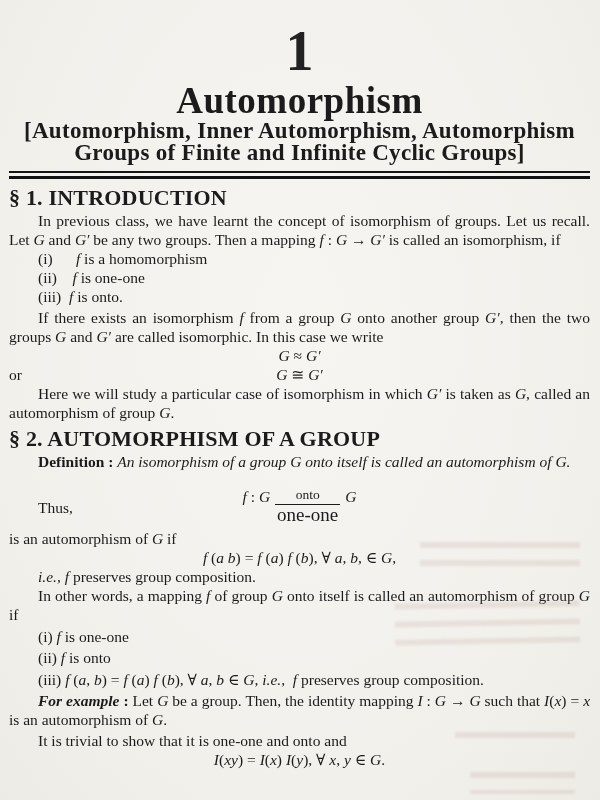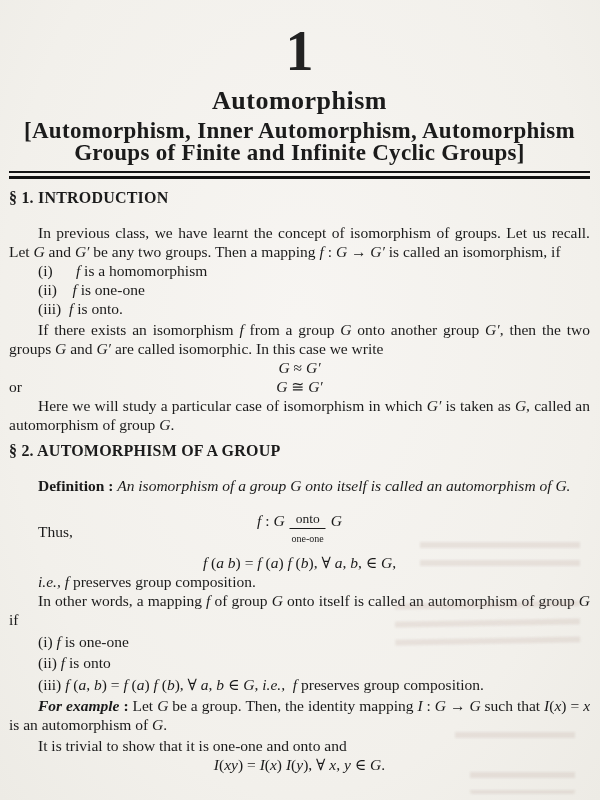--- a/index.html
+++ b/index.html
@@ -18,45 +18,45 @@
   }
   .chapter-num {
     text-align:center;
     font-size:56px; line-height:58px;
     font-weight:bold;
     margin-top:22px;
     color:#222;
   }
   .title {
     text-align:center;
-    font-size:26px; line-height:34px;
+    font-size:37px; line-height:34px;
     font-weight:bold;
     margin:4px 0 2px 0;
     letter-spacing:0.5px;
   }
   .subtitle {
     text-align:center;
     font-size:23px; line-height:22px;
     font-weight:bold;
     letter-spacing:0.3px;
   }
   .double-rule {
     margin-top:7px;
     height:3px;
     border-top:2px solid #151515;
     border-bottom:3.5px solid #111;
   }
   .sec-heading {
-    font-size:16px; line-height:21px;
+    font-size:22px; line-height:21px;
     font-weight:bold;
     margin:8px 0 0 0;
     letter-spacing:0.2px;
   }
   .para { margin:0; text-align:justify; }
-  .para.top { margin-top:15px; }
+  .para.top { margin-top:3px; }
   .ind { text-indent:29px; }
   .list-item { padding-left:29px; margin-top:0; text-align:justify; }
   .list-item.tight { margin-top:2.5px; }
   .center-line { text-align:center; margin:0; }
   .rel-line { position:relative; height:19px;text-align:center; }
   .rel-line .left-word { position:absolute; left:0; top:0; }
   .rel-line .centered { position:absolute; left:50%; transform:translateX(-50%); top:0; white-space:nowrap; }
   .thus-block { position:relative; height:42px; margin-top:16px; }
   .thus-block .left-word { position:absolute; left:29px; top:11px; }
   .map-formula {
@@ -64,21 +64,21 @@
     display:inline-flex; align-items:flex-start; white-space:nowrap;
   }
   .map-formula .lhs { margin-right:5px; }
   .map-formula .rhs { margin-left:5px; }
   .frac { display:inline-block; text-align:center; vertical-align:middle; }
   .frac .over {
     display:block; font-size:13.5px; line-height:16px;
     padding:0 6px 1px 6px;
     border-bottom:1.5px solid #1b1b1b;
   }
-  .frac .under { display:block; font-size:10px; line-height:17px; padding:1px 2px 0 2px; }
+  .frac .under { display:block; font-size:19px; line-height:17px; padding:1px 2px 0 2px; }
   .seg-r { font-style:normal; font-weight:normal; }
   .seg-i { font-style:italic; font-weight:normal; }
   .seg-b { font-style:normal; font-weight:bold; }
   .seg-bi { font-style:italic; font-weight:bold; }
   
   .ghost {
     position:absolute;
     border-radius:3px;
     filter:blur(1.2px);
     pointer-events:none;
@@ -125,20 +125,21 @@
     <span class="left-word">Thus,</span>
     <span class="map-formula">
       <span class="lhs"><span class="seg-i">f</span><span class="seg-r"> : </span><span class="seg-i">G</span></span>
       <span class="frac">
         <span class="over">onto</span>
         <span class="under">one-one</span>
       </span>
       <span class="rhs"><span class="seg-i">G</span></span>
     </span>
   </div>
+  <p class="para"><span class="seg-r">is an automorphism of </span><span class="seg-i">G</span><span class="seg-r"> if</span></p>
   <div class="center-line"><span class="seg-i">f</span><span class="seg-r"> (</span><span class="seg-i">a b</span><span class="seg-r">) = </span><span class="seg-i">f</span><span class="seg-r"> (</span><span class="seg-i">a</span><span class="seg-r">) </span><span class="seg-i">f</span><span class="seg-r"> (</span><span class="seg-i">b</span><span class="seg-r">), ∀ </span><span class="seg-i">a</span><span class="seg-r">, </span><span class="seg-i">b</span><span class="seg-r">, ∈ </span><span class="seg-i">G</span><span class="seg-r">,</span></div>
   <p class="para" style="padding-left:29px;"><span class="seg-i">i.e., f</span><span class="seg-r"> preserves group composition.</span></p>
   <p class="para ind"><span class="seg-r">In other words, a mapping </span><span class="seg-i">f</span><span class="seg-r"> of group </span><span class="seg-i">G</span><span class="seg-r"> onto itself is called an automorphism of group </span><span class="seg-i">G</span><span class="seg-r"> if</span></p>
   <div class="list-item tight"><span class="seg-r">(i) </span><span class="seg-i">f</span><span class="seg-r"> is one-one</span></div>
   <div class="list-item tight"><span class="seg-r">(ii) </span><span class="seg-i">f</span><span class="seg-r"> is onto</span></div>
   <div class="list-item tight"><span class="seg-r">(iii) </span><span class="seg-i">f</span><span class="seg-r"> (</span><span class="seg-i">a</span><span class="seg-r">, </span><span class="seg-i">b</span><span class="seg-r">) = </span><span class="seg-i">f</span><span class="seg-r"> (</span><span class="seg-i">a</span><span class="seg-r">) </span><span class="seg-i">f</span><span class="seg-r"> (</span><span class="seg-i">b</span><span class="seg-r">), ∀ </span><span class="seg-i">a</span><span class="seg-r">, </span><span class="seg-i">b</span><span class="seg-r"> ∈ </span><span class="seg-i">G</span><span class="seg-r">, </span><span class="seg-i">i.e.,</span><span class="seg-r"> </span><span class="seg-i">f</span><span class="seg-r"> preserves group composition.</span></div>
   <p class="para ind" style="margin-top:2px;"><span class="seg-bi">For example</span><span class="seg-b"> : </span><span class="seg-r">Let </span><span class="seg-i">G</span><span class="seg-r"> be a group. Then, the identity mapping </span><span class="seg-i">I</span><span class="seg-r"> : </span><span class="seg-i">G</span><span class="seg-r"> → </span><span class="seg-i">G</span><span class="seg-r"> such that </span><span class="seg-i">I</span><span class="seg-r">(</span><span class="seg-i">x</span><span class="seg-r">) = </span><span class="seg-i">x</span><span class="seg-r"> is an automorphism of </span><span class="seg-i">G</span><span class="seg-r">.</span></p>
   <p class="para ind" style="margin-top:2px;"><span class="seg-r">It is trivial to show that it is one-one and onto and</span></p>
   <div class="center-line"><span class="seg-i">I</span><span class="seg-r">(</span><span class="seg-i">xy</span><span class="seg-r">) = </span><span class="seg-i">I</span><span class="seg-r">(</span><span class="seg-i">x</span><span class="seg-r">) </span><span class="seg-i">I</span><span class="seg-r">(</span><span class="seg-i">y</span><span class="seg-r">), ∀ </span><span class="seg-i">x</span><span class="seg-r">, </span><span class="seg-i">y</span><span class="seg-r"> ∈ </span><span class="seg-i">G</span><span class="seg-r">.</span></div>
 

